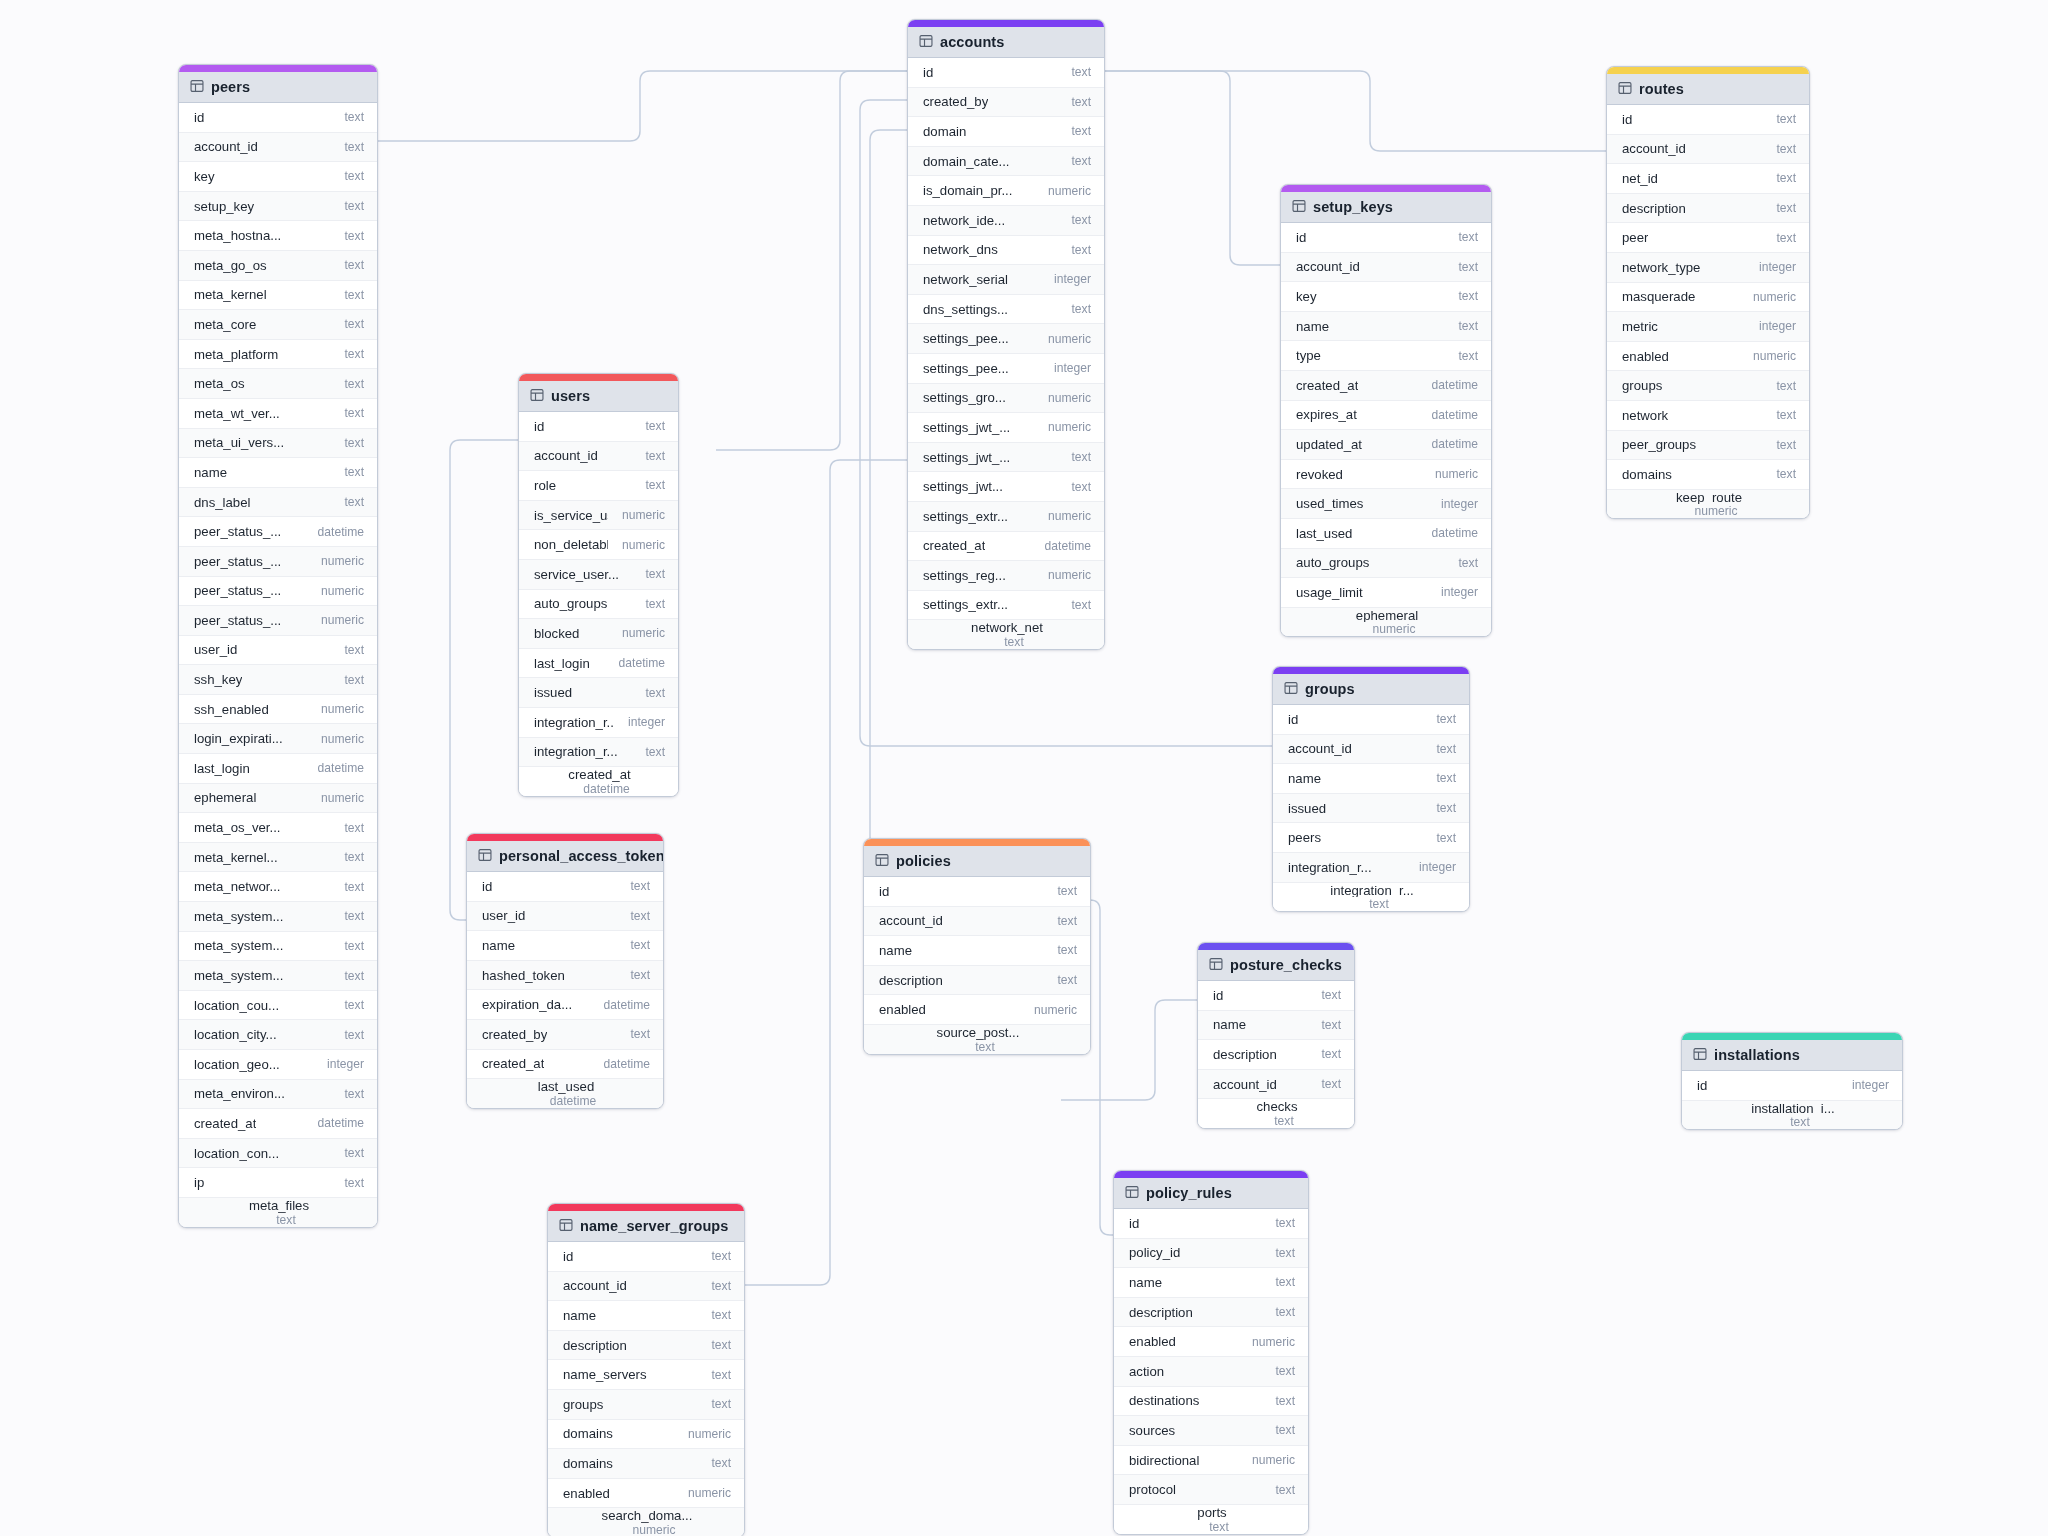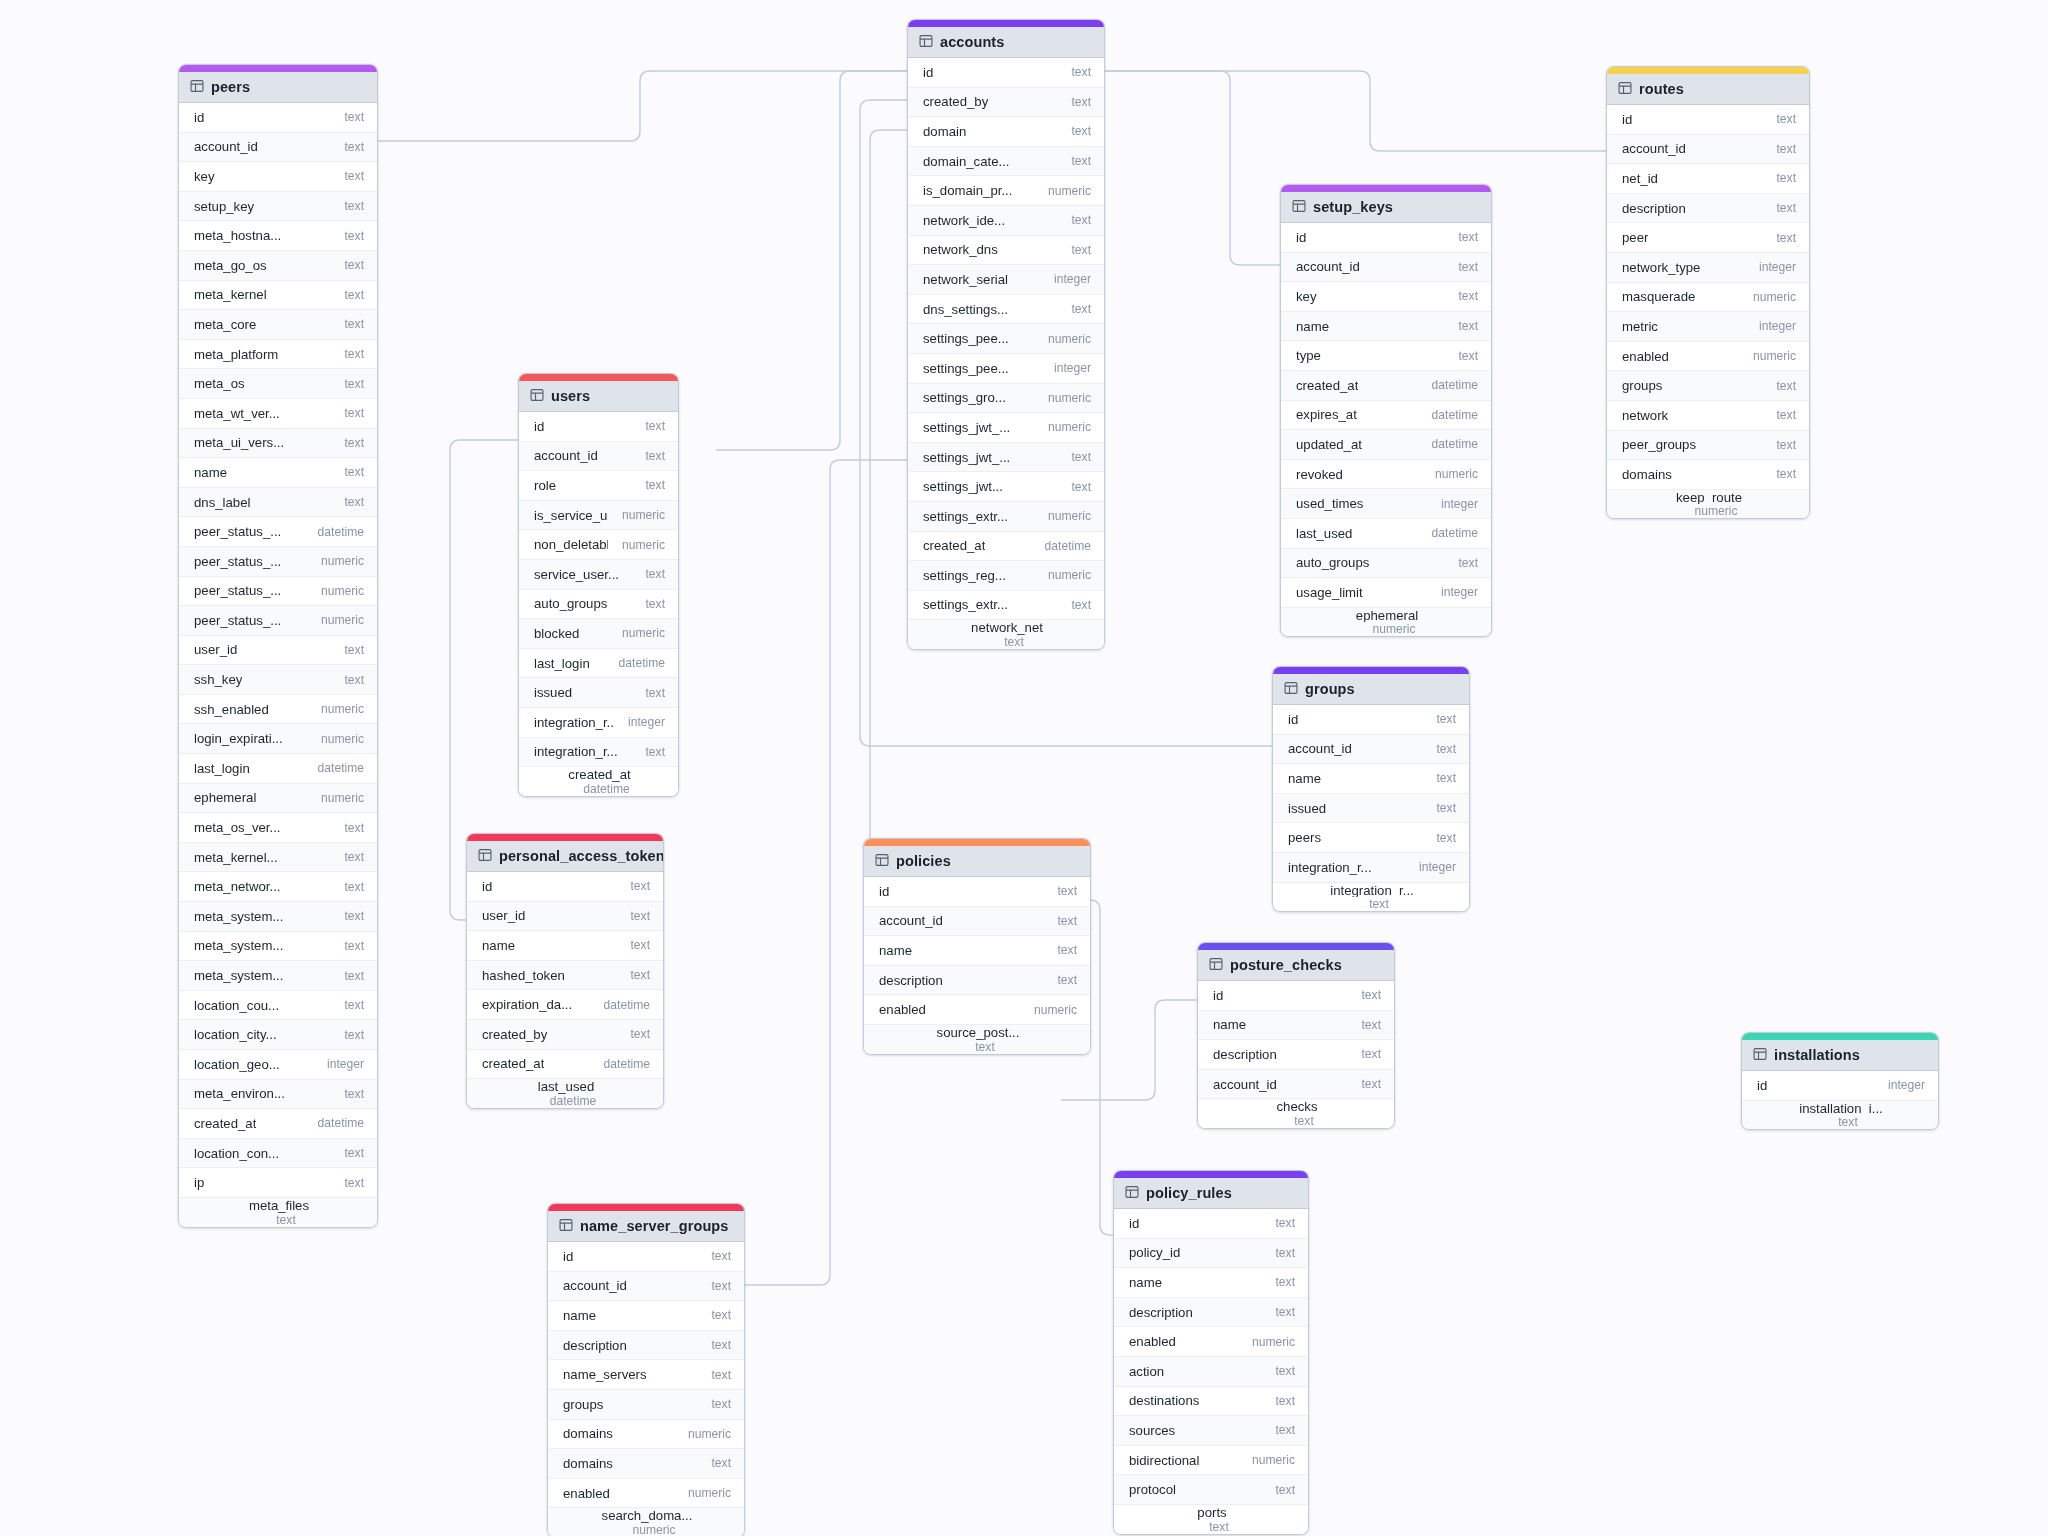--- a/index.html
+++ b/index.html
@@ -557,21 +557,21 @@
       </div>
       <div class="row">
         <span class="col">protocol</span>
         <span class="typ">text</span>
       </div>
       <div class="row">
         <span class="col">ports</span>
         <span class="typ">text</span>
       </div>
     </div>
-    <div class="table-node" style="left: 1197px; top: 942px; width: 198px;">
+    <div class="table-node" style="left: 1197px; top: 942px; width: 158px;">
       <span class="accent" style="background: rgb(107, 80, 240);"></span>
       <div class="thead">
         <svg viewBox="0 0 16 16" class="tbl-icon">
           <rect x="1.2" y="1.8" width="13.6" height="12.4" rx="1.6" fill="none" stroke="#56606f" stroke-width="1.3"></rect>
           <line x1="1.2" y1="5.8" x2="14.8" y2="5.8" stroke="#56606f" stroke-width="1.3"></line>
           <line x1="6.3" y1="5.8" x2="6.3" y2="14.2" stroke="#56606f" stroke-width="1.3"></line>
         </svg>
         <span class="tname">posture_checks</span>
       </div>
       <div class="row">
@@ -761,21 +761,21 @@
       </div>
       <div class="row">
         <span class="col">domains</span>
         <span class="typ">text</span>
       </div>
       <div class="row">
         <span class="col">keep_route</span>
         <span class="typ">numeric</span>
       </div>
     </div>
-    <div class="table-node" style="left: 1741px; top: 1032px; width: 198px;">
+    <div class="table-node" style="left: 1681px; top: 1032px; width: 222px;">
       <span class="accent" style="background: rgb(58, 213, 180);"></span>
       <div class="thead">
         <svg viewBox="0 0 16 16" class="tbl-icon">
           <rect x="1.2" y="1.8" width="13.6" height="12.4" rx="1.6" fill="none" stroke="#56606f" stroke-width="1.3"></rect>
           <line x1="1.2" y1="5.8" x2="14.8" y2="5.8" stroke="#56606f" stroke-width="1.3"></line>
           <line x1="6.3" y1="5.8" x2="6.3" y2="14.2" stroke="#56606f" stroke-width="1.3"></line>
         </svg>
         <span class="tname">installations</span>
       </div>
       <div class="row">

